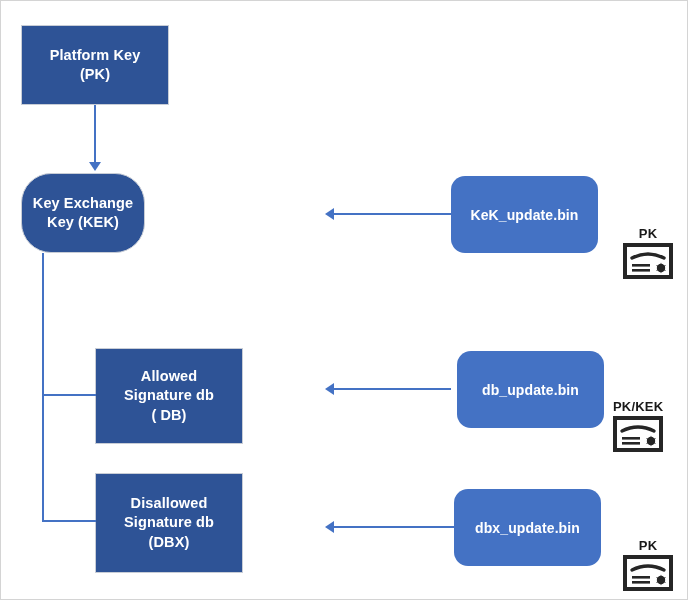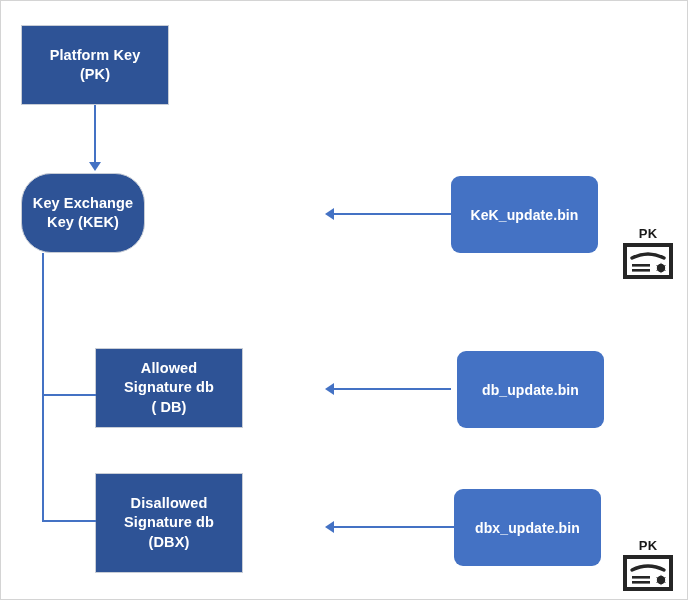--- a/index.html
+++ b/index.html
@@ -33,21 +33,21 @@
     display: flex;
     align-items: center;
     justify-content: center;
     white-space: pre-line;
     letter-spacing: .1px;
   }
   
   .file-box {
     position: absolute;
     background: #4472C4;
-    border-radius: 9px;
+    border-radius: 14px;
     color: #ffffff;
     font-weight: bold;
     font-size: 14px;
     display: flex;
     align-items: center;
     justify-content: center;
     letter-spacing: .1px;
   }
   .line-v {
     position: absolute;
@@ -98,21 +98,21 @@
 <body>
 
 <div id="canvas">
 
   <div class="key-box" style="left:20px; top:24px; width:148px; height:80px;">Platform Key
 (PK)</div>
 
   <div class="key-box" style="left:20px; top:172px; width:124px; height:80px;border-radius:30px;">Key Exchange
 Key (KEK)</div>
 
-  <div class="key-box" style="left:94px; top:347px; width:148px; height:80px;">Allowed
+  <div class="key-box" style="left:94px; top:347px; width:148px; height:96px;">Allowed
 Signature db
 ( DB)</div>
 
   <div class="key-box" style="left:94px; top:472px; width:148px; height:100px;">Disallowed
 Signature db
 (DBX)</div>
 
   <div class="line-v" style="left:93px; top:104px; height:58px;"></div>
   <div class="arrow-down" style="left:88px; top:161px;"></div>
 
@@ -140,20 +140,31 @@
     <svg class="cert-icon" width="50" height="36" viewBox="0 0 50 36">
       <rect x="2" y="2" width="46" height="32" fill="#ffffff" stroke="#262626" stroke-width="4"></rect>
       <path d="M9 15 Q25 7 41 15" fill="none" stroke="#262626" stroke-width="3.4" stroke-linecap="round"></path>
       <rect x="9" y="21" width="18" height="2.6" fill="#262626"></rect>
       <rect x="9" y="26" width="18" height="2.6" fill="#262626"></rect>
       <circle cx="38" cy="25" r="4.2" fill="#262626"></circle>
       <path d="M38 19.4 L39.2 23.2 L43 22 L40.6 25 L43 28 L39.2 26.8 L38 30.6 L36.8 26.8 L33 28 L35.4 25 L33 22 L36.8 23.2 Z" fill="#262626"></path>
     </svg>
   </div>
 
+  <div class="cert-group" style="left:612px; top:398px;">
+    <div class="cert-label">PK/KEK</div>
+    <svg class="cert-icon" width="50" height="36" viewBox="0 0 50 36">
+      <rect x="2" y="2" width="46" height="32" fill="#ffffff" stroke="#262626" stroke-width="4"></rect>
+      <path d="M9 15 Q25 7 41 15" fill="none" stroke="#262626" stroke-width="3.4" stroke-linecap="round"></path>
+      <rect x="9" y="21" width="18" height="2.6" fill="#262626"></rect>
+      <rect x="9" y="26" width="18" height="2.6" fill="#262626"></rect>
+      <circle cx="38" cy="25" r="4.2" fill="#262626"></circle>
+      <path d="M38 19.4 L39.2 23.2 L43 22 L40.6 25 L43 28 L39.2 26.8 L38 30.6 L36.8 26.8 L33 28 L35.4 25 L33 22 L36.8 23.2 Z" fill="#262626"></path>
+    </svg>
+  </div>
 
   <div class="cert-group" style="left:622px; top:537px;">
     <div class="cert-label">PK</div>
     <svg class="cert-icon" width="50" height="36" viewBox="0 0 50 36">
       <rect x="2" y="2" width="46" height="32" fill="#ffffff" stroke="#262626" stroke-width="4"></rect>
       <path d="M9 15 Q25 7 41 15" fill="none" stroke="#262626" stroke-width="3.4" stroke-linecap="round"></path>
       <rect x="9" y="21" width="18" height="2.6" fill="#262626"></rect>
       <rect x="9" y="26" width="18" height="2.6" fill="#262626"></rect>
       <circle cx="38" cy="25" r="4.2" fill="#262626"></circle>
       <path d="M38 19.4 L39.2 23.2 L43 22 L40.6 25 L43 28 L39.2 26.8 L38 30.6 L36.8 26.8 L33 28 L35.4 25 L33 22 L36.8 23.2 Z" fill="#262626"></path>

